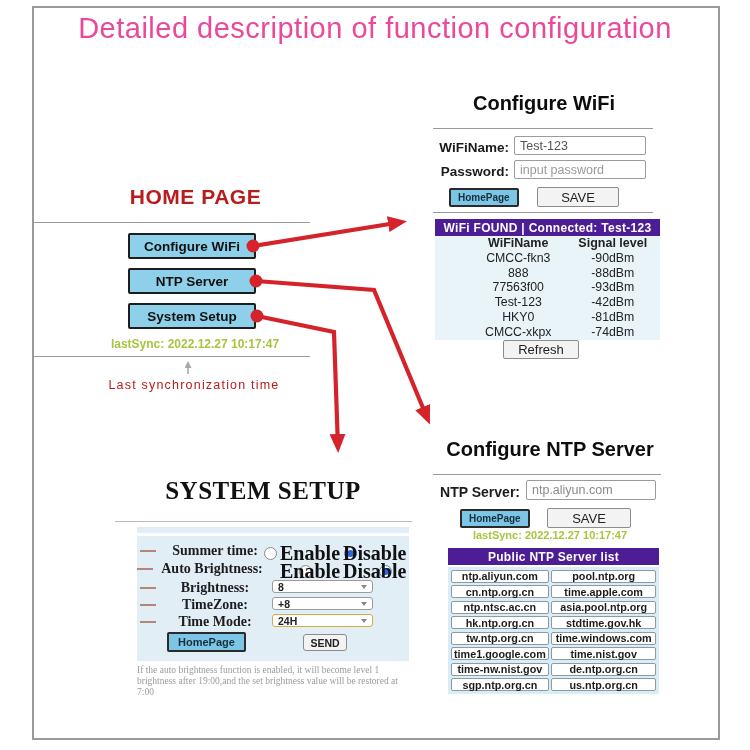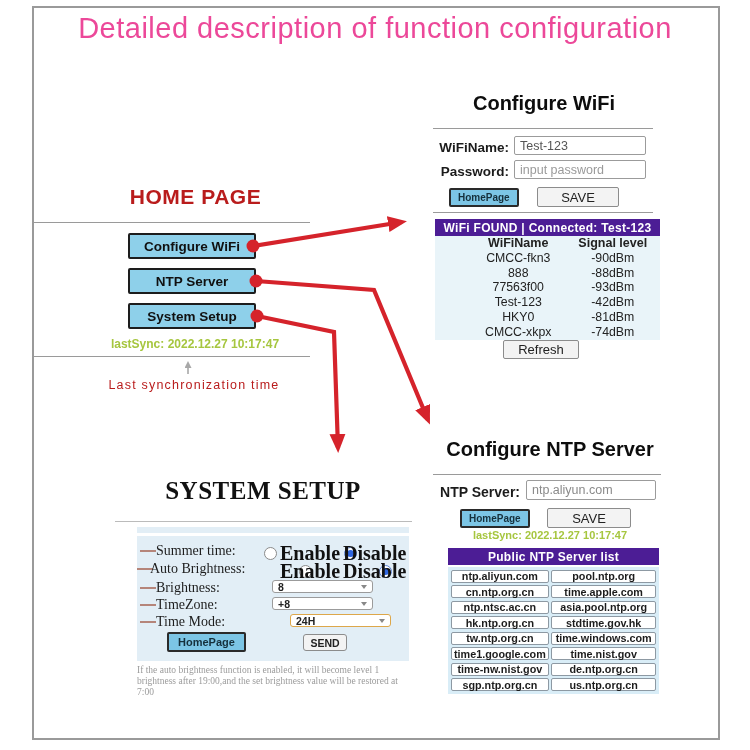--- a/index.html
+++ b/index.html
@@ -44,32 +44,32 @@
   .ntp-cell{background:#fff;border:1.4px solid #8d99a3;border-radius:2px;height:10.9px;
             display:flex;align-items:center;justify-content:center;font-size:10.8px;
             font-weight:600;color:#1c1c1c;white-space:nowrap;}
   
   .serif{font-family:"Liberation Serif",serif;}
   .sys-title{left:148px;top:477px;width:230px;text-align:center;font-size:25px;
              font-weight:700;color:#111;letter-spacing:.5px;}
   .sys-stripe{left:137px;top:527px;width:272px;height:6px;background:#e2eef6;}
   .sys-panel{left:137px;top:536px;width:272px;height:125px;background:#e2eef6;}
   .dash{display:inline-block;width:16px;border-top:2px solid #b5857a;vertical-align:middle;}
-  .s-label{font-size:14px;font-weight:400;color:#1d1d1d;}
+  .s-label{font-size:14px;font-weight:700;color:#1d1d1d;text-align:center;}
   .radio{display:inline-block;width:11px;height:11px;border-radius:50%;background:#fff;
          border:1.5px solid #8a8a8a;vertical-align:middle;cursor:pointer;position:relative;}
   .radio.checked{border-color:#5b83d6;}
   .radio.checked::after{content:"";position:absolute;left:2px;top:2px;width:7px;height:7px;
          border-radius:50%;background:#2f66e0;}
   .r-label{font-size:20px;font-weight:700;color:#111;}
   .selectbox{background:#fff;border:1.2px solid #9b9b9b;border-radius:3px;height:13px;
              width:101px;display:flex;align-items:center;justify-content:space-between;
              padding:0 5px;box-sizing:border-box;font-size:10.5px;font-weight:700;color:#222;
              cursor:pointer;font-family:"Liberation Sans",sans-serif;}
-  .selectbox.focus{border:1.6px solid #dda74a;margin-left:18px;}
+  .selectbox.focus{border:1.6px solid #dda74a;}
   .chev{width:0;height:0;border-left:3.5px solid transparent;border-right:3.5px solid transparent;
         border-top:4.5px solid #888;}
   .note{left:137px;top:665px;width:275px;font-size:9.5px;color:#9b9b9b;line-height:11px;}
   .arrows{left:0;top:0;width:750px;height:750px;pointer-events:none;z-index:5;}
 </style>
 </head>
 <body>
 
 <div class="page">
 

